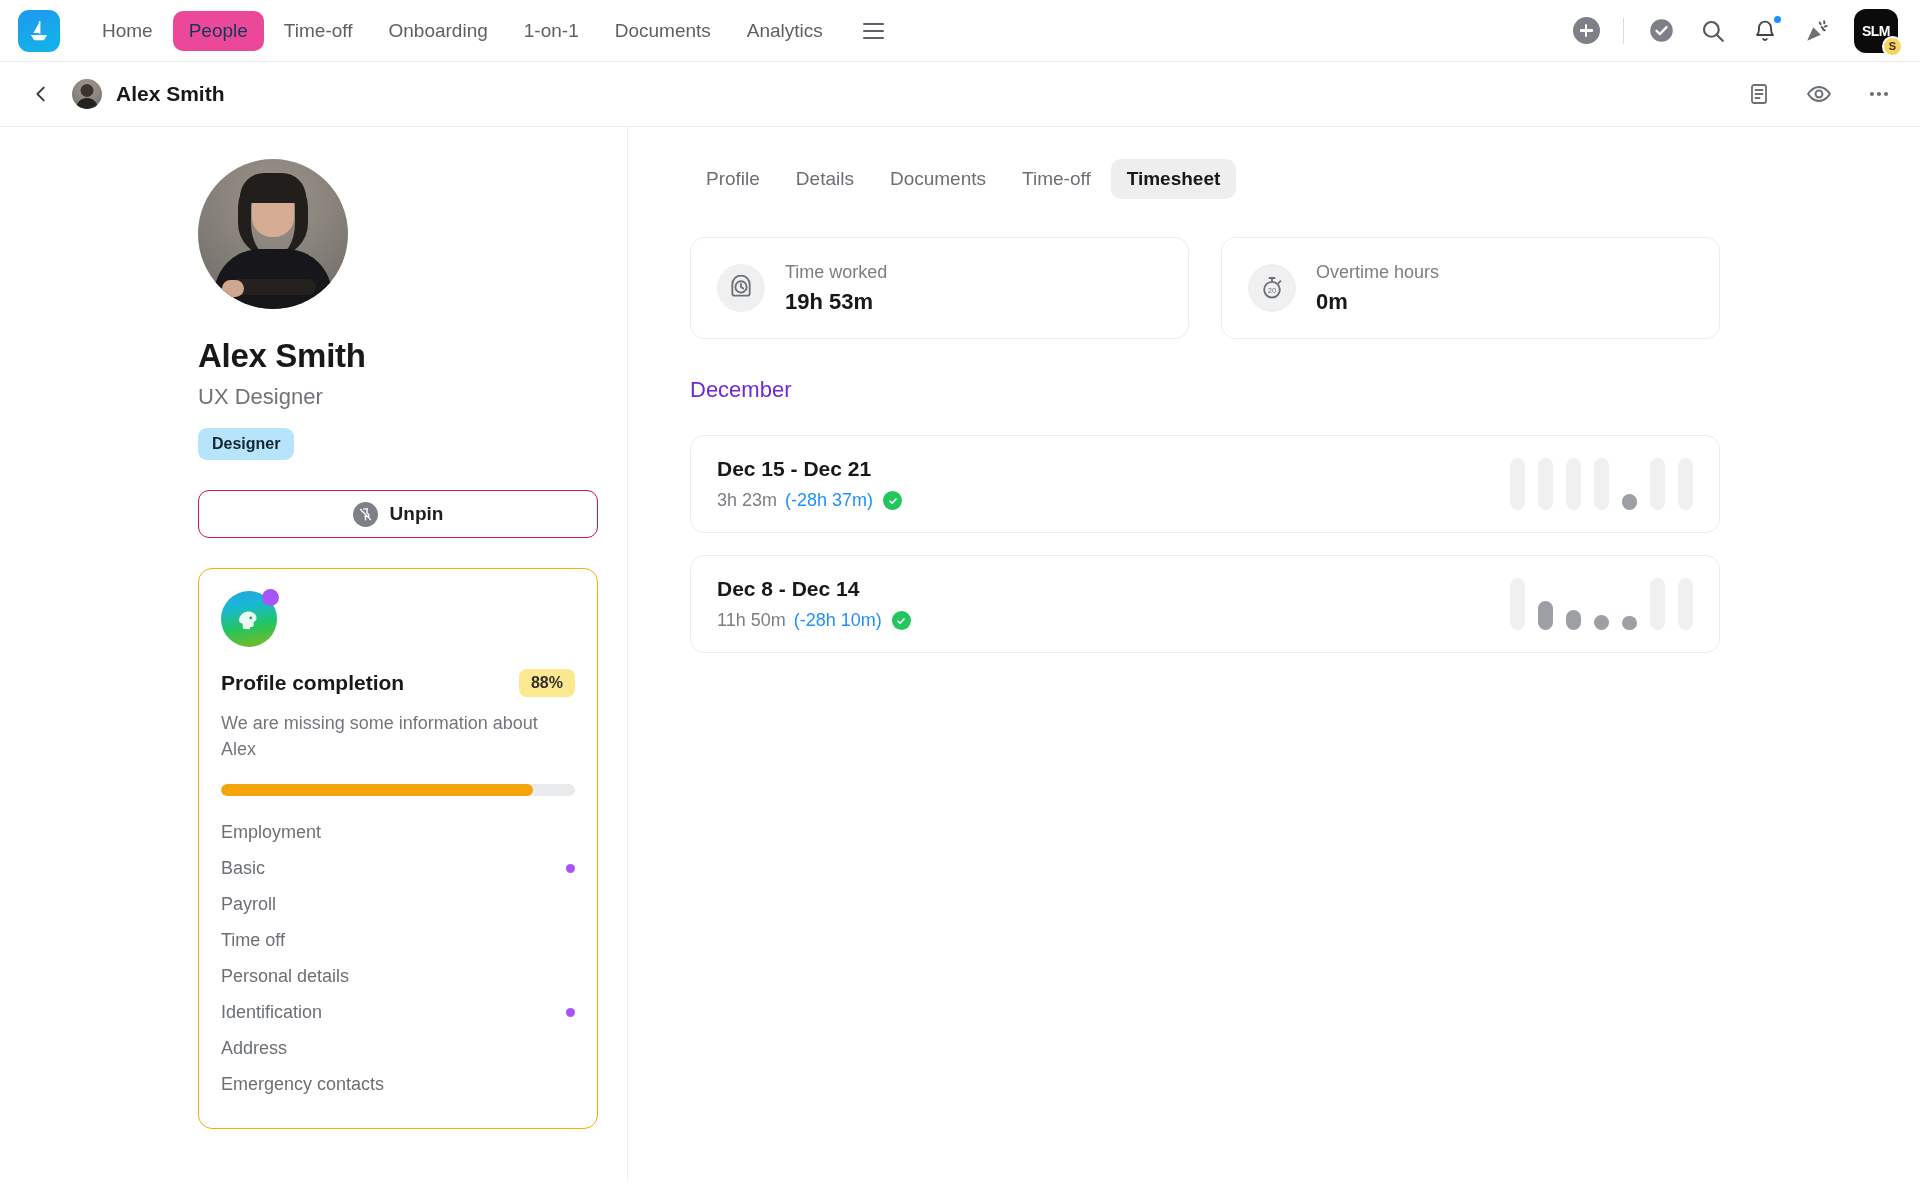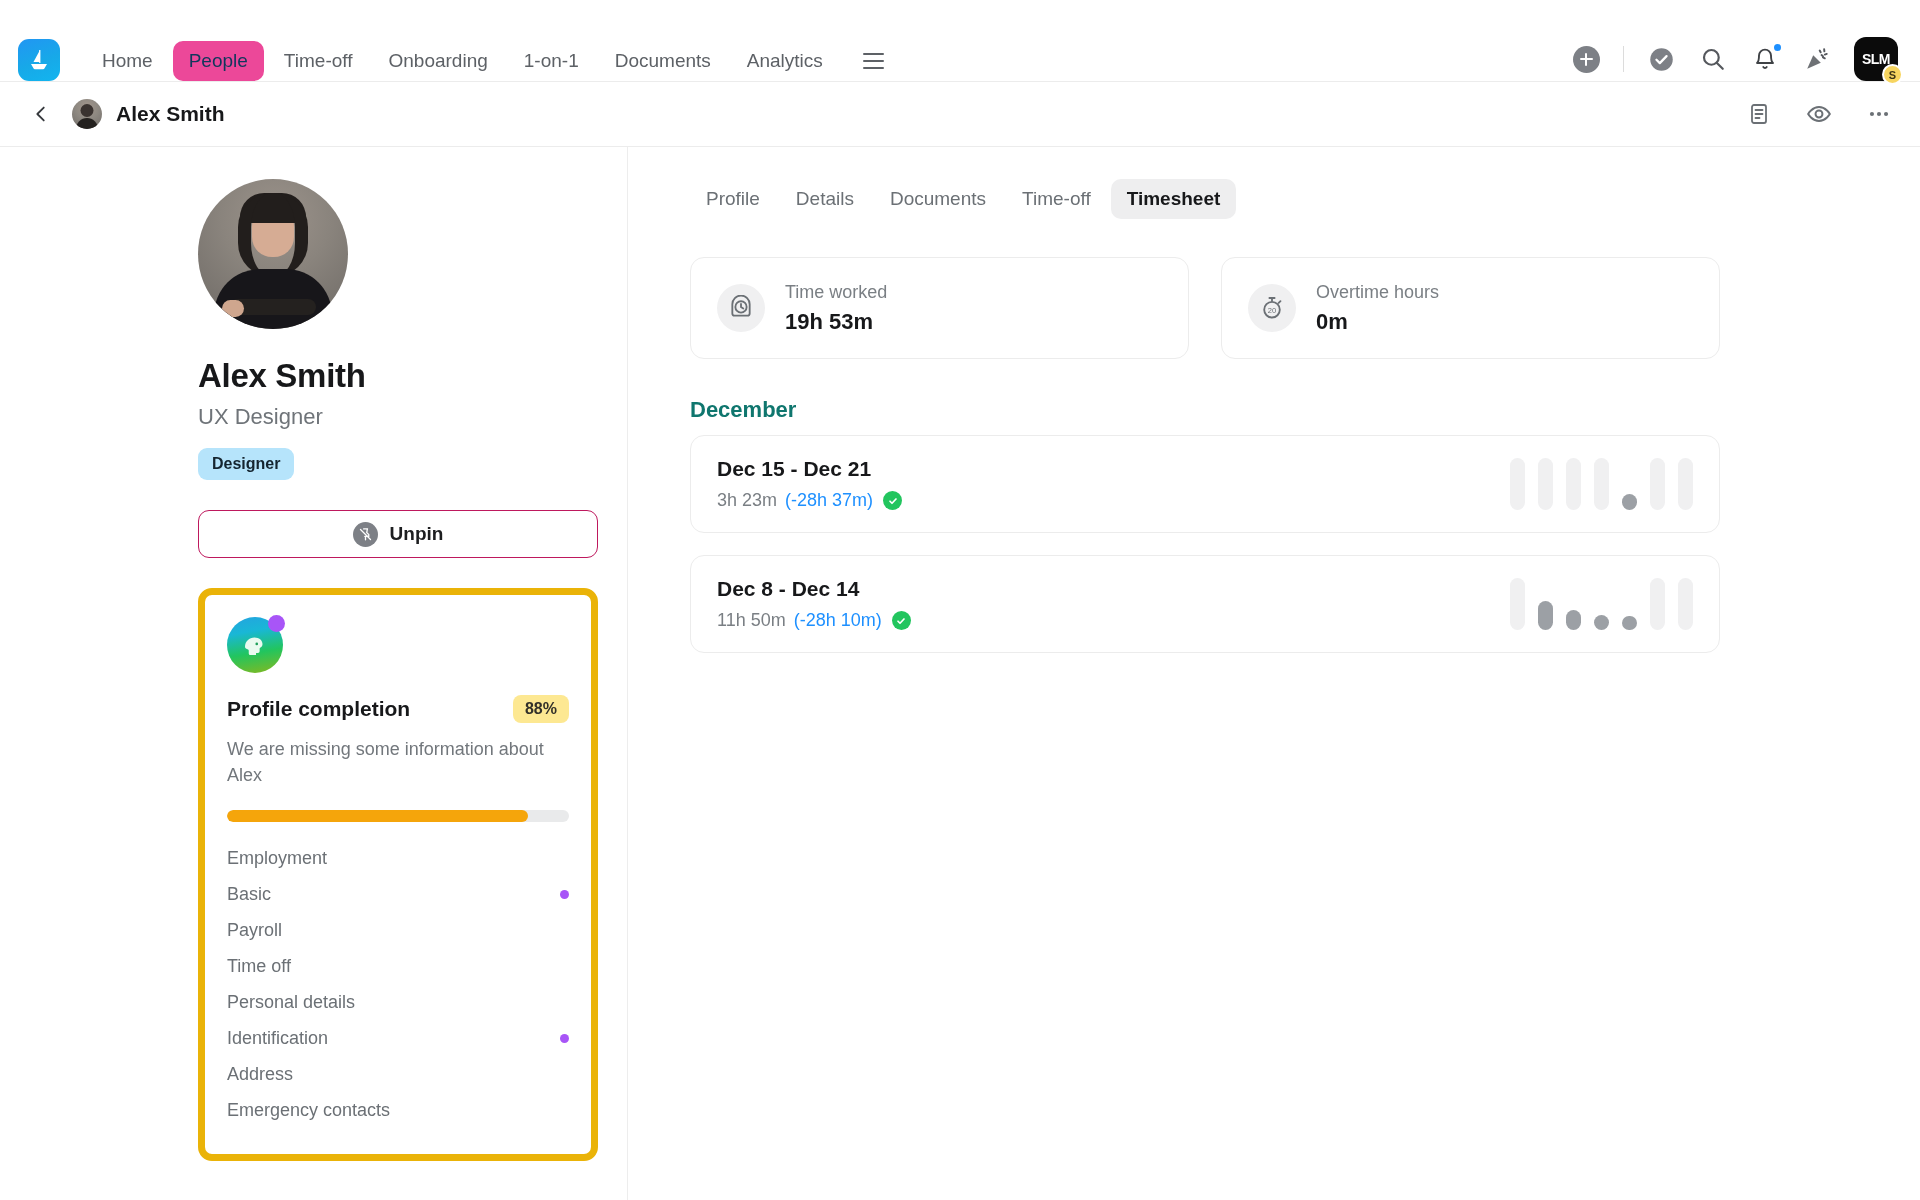--- a/index.html
+++ b/index.html
@@ -5,22 +5,22 @@
   * { box-sizing: border-box; margin: 0; padding: 0; }
   html, body {
     width: 1920px; height: 1200px;
     font-family: "Liberation Sans", sans-serif;
     background: #ffffff; color: #1c1c1e;
     overflow: hidden;
   }
 
   
   .topnav {
-    height: 82px; width: 100%;
-    display: flex; align-items: flex-end;
+    height: 62px; width: 100%;
+    display: flex; align-items: center;
     padding: 0 22px 0 18px;
     border-bottom: 1px solid #ececec;
     background: #fff;
   }
   .logo {
     width: 42px; height: 42px; border-radius: 11px;
     background: linear-gradient(160deg, #2196f3 0%, #17a9e8 55%, #12b5ef 100%);
     display: flex; align-items: center; justify-content: center;
     flex: 0 0 auto;
   }
@@ -127,21 +127,21 @@
     display:flex; align-items:center; justify-content:center; gap: 12px;
     font-size: 19px; font-weight: 600; color:#1d1e20; cursor: pointer;
   }
   .pin-circle {
     width: 25px; height: 25px; border-radius: 50%; background:#7d8086;
     display:flex; align-items:center; justify-content:center;
   }
 
   .pc-card {
     margin-top: 30px; width: 400px;
-    border: 7px solid #eab308; border-radius: 14px;
+    border: 1px solid #eab308; border-radius: 14px;
     padding: 22px 22px 26px 22px; background:#fff;
   }
   .pc-icon {
     width: 56px; height: 56px; border-radius: 50%; position: relative;
     background: linear-gradient(170deg, #24a3e0 0%, #19b7d6 28%, #22c55e 62%, #86b81e 100%);
     display:flex; align-items:center; justify-content:center;
   }
   .pc-icon-dot {
     position:absolute; top:-2px; right:-2px; width: 17px; height:17px;
     border-radius:50%; background:#a855f7;
@@ -180,21 +180,21 @@
     padding: 22px 26px; display:flex; align-items:center; gap: 20px;
     background:#fff; height: 102px;
   }
   .stat-icon {
     width: 48px; height: 48px; border-radius: 50%; background:#f0f0f1;
     display:flex; align-items:center; justify-content:center; flex:0 0 auto;
   }
   .stat-label { font-size: 18px; color:#7a7f84; }
   .stat-value { font-size: 22px; font-weight: 700; color:#17181a; margin-top: 6px; }
 
-  .month-title { font-size: 22px; font-weight: 700; color:#0f766e; margin: 38px 0 12px 0; }
+  .month-title { font-size: 22px; font-weight: 400; color:#6d28d9; margin: 38px 0 32px 0; }
   .week-card {
     width: 1030px; border:1px solid #ececec; border-radius:14px;
     background:#fff; padding: 22px 26px; display:flex; align-items:center;
     margin-bottom: 22px; height: 98px; cursor:pointer;
   }
   .week-range { font-size: 21px; font-weight: 700; color:#17181a; }
   .week-sub { display:flex; align-items:center; gap: 8px; margin-top: 9px; font-size: 18px; }
   .week-worked { color:#7a7f84; }
   .week-diff { color:#1e90ff; }
   .check-green {

